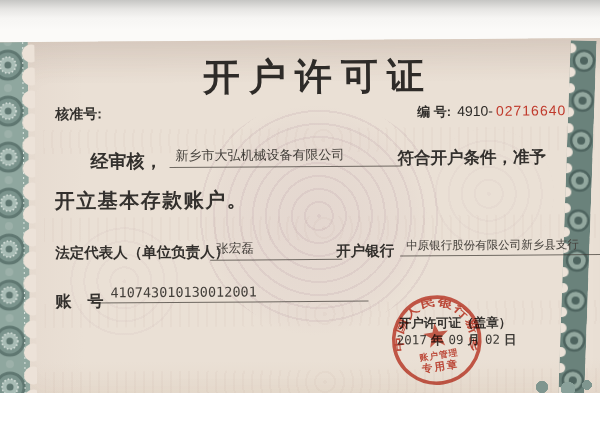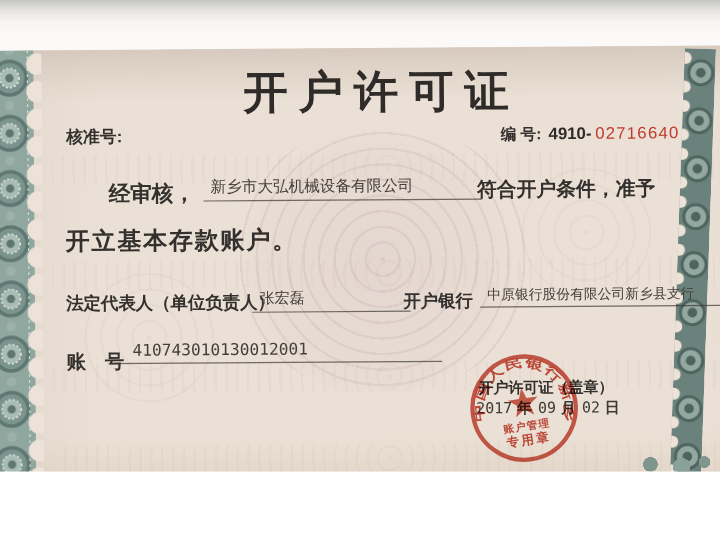--- a/index.html
+++ b/index.html
@@ -46,21 +46,21 @@
   .lbl{font-weight:700;color:#33302d;}
   .val{font-family:"DejaVu Sans Mono",monospace;color:#4b4640;}
   .abs{position:absolute;white-space:nowrap;}
   .title{
     left:210px;top:12px;font-size:37px;font-weight:900;letter-spacing:9px;
     color:#2e2b28;font-family:"Liberation Serif",serif;
   }
   .approval-label{left:62px;top:64px;font-size:14px;}
   .approval-value{left:116px;top:57px;font-size:13.5px;letter-spacing:.5px;}
   .serial-row{left:424px;top:64px;font-size:13px;}
-  .serial-row .pfx{font-weight:700;color:#2e2b28;font-size:14px;margin-left:6px;}
+  .serial-row .pfx{font-weight:400;color:#2e2b28;font-size:14px;margin-left:6px;}
   .serial-row .num{font-weight:400;color:#c0392b;font-size:14px;letter-spacing:1px;margin-left:3px;}
   .review-label{left:97px;top:108px;font-size:18px;}
   .fillline{display:inline-block;border-bottom:1.5px solid rgba(60,55,50,.7);padding:0 6px 2px;text-align:left;color:#433f3a;}
   .company-wrap{left:176px;top:106px;width:220px;font-size:13px;}
   .review-suffix{left:404px;top:108px;font-size:16.5px;}
   .account-type{left:61px;top:146px;font-size:20px;letter-spacing:1.5px;}
   .legal-label{left:61px;top:202px;font-size:14.5px;}
   .legal-name-wrap{left:216px;top:200px;width:120px;font-size:12.5px;}
   .bank-label{left:342px;top:202px;font-size:14.5px;}
   .bank-wrap{left:406px;top:199px;width:198px;font-size:11.5px;}

